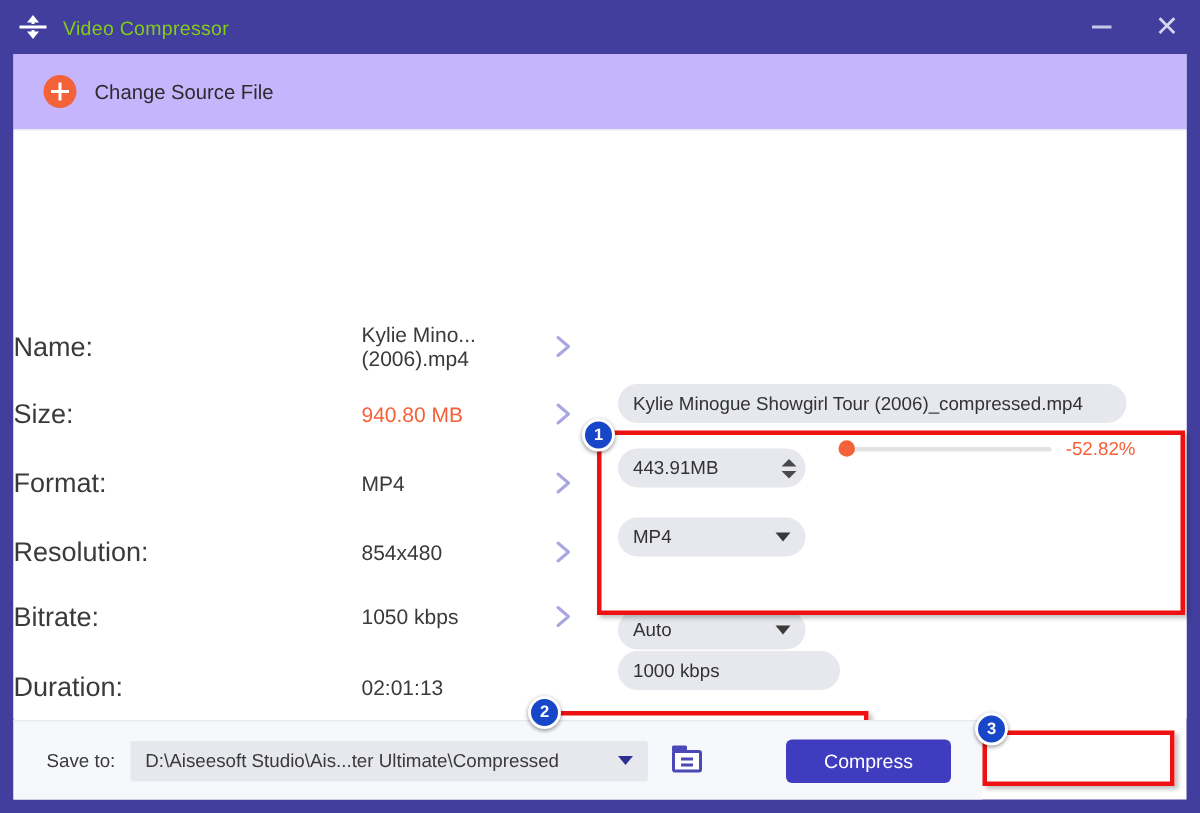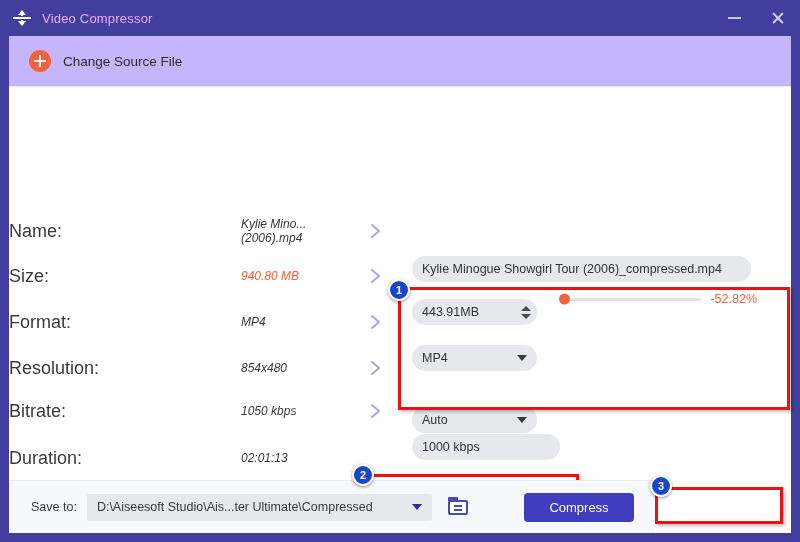--- a/index.html
+++ b/index.html
@@ -45,21 +45,21 @@
     width: 0; height: 0;
     border-left: 4px solid transparent;
     border-right: 4px solid transparent;
     border-top: 5px solid #ffffff;
   }
   .app-icon .downstem {
     position: absolute; left: 9px; top: 12px; width: 2px; height: 2px; background:#fff;
   }
   .title-text {
     margin-left: 10px;
-    color: #f0abfc;
+    color: #84cc16;
     font-size: 13px;
     letter-spacing: .2px;
   }
   .win-controls {
     position: absolute; right: 0; top: 0;
     height: 36px; display: flex; align-items: center;
   }
   .win-btn {
     width: 44px; height: 36px;
     display: flex; align-items: center; justify-content: center;
@@ -110,21 +110,21 @@
     left: 0; width: 782px; height: 26px;
     display: flex; align-items: center;
   }
   .row-label {
     width: 232px; text-align: left;
     font-size: 18px; color: #3a3a3a;
     padding-right: 14px;
   }
   .row-value {
     width: 118px;
-    font-size: 12px; color: #3a3a3a; font-style: italic;
+    font-size: 14px; color: #3a3a3a;
   }
   .row-value.accent { color: #f4623a; }
   .chev {
     width: 34px; display: flex; justify-content: center;
     color: #a9a6e0; font-size: 17px; font-weight: 300;
     line-height: 1;
   }
   .chev svg { display:block; }
 
   

